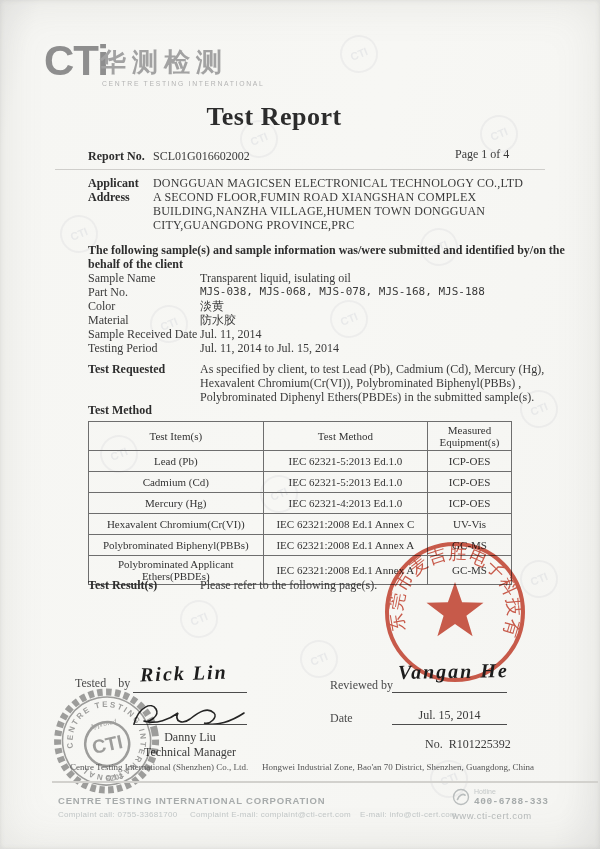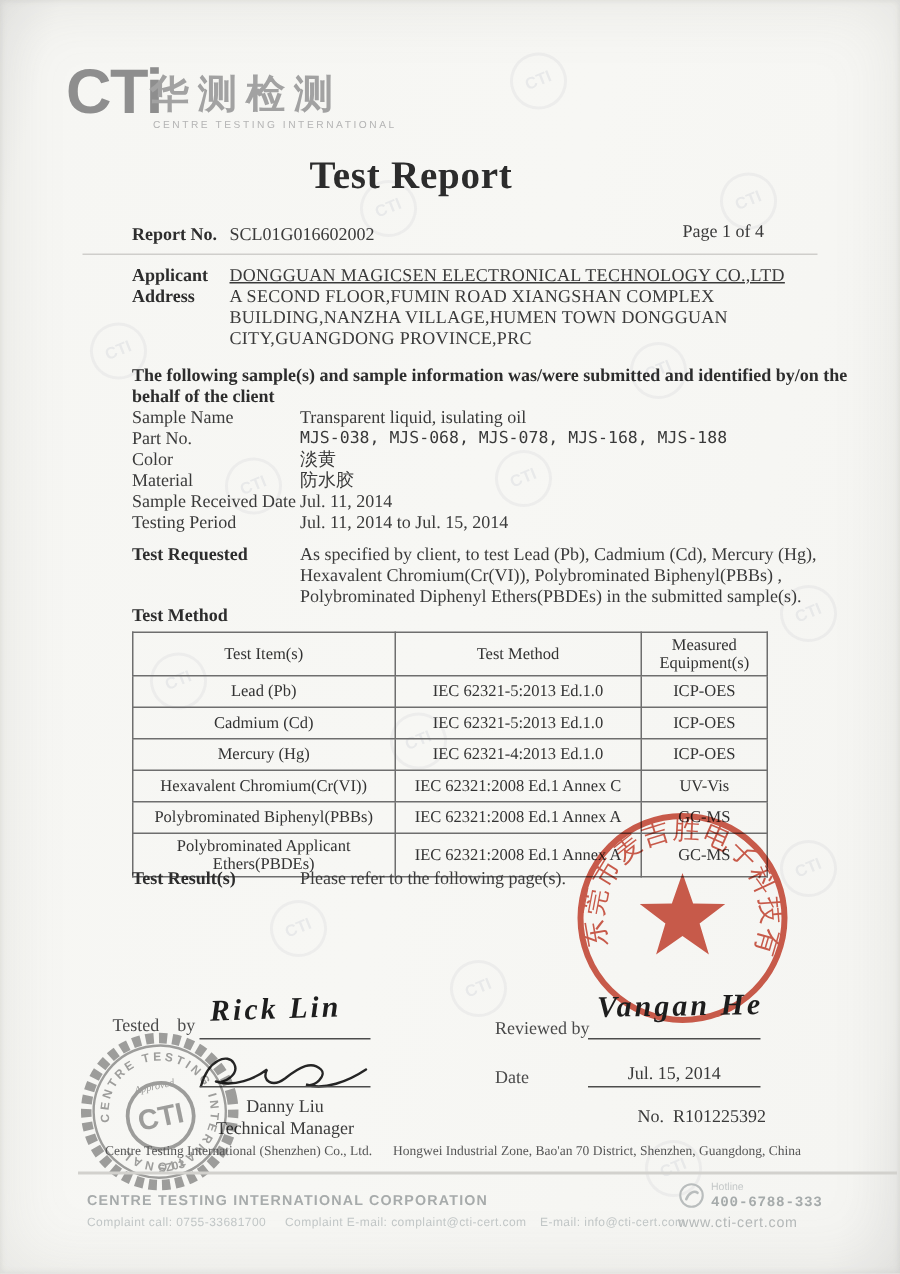--- a/index.html
+++ b/index.html
@@ -97,21 +97,21 @@
   <div class="abs logo-tag" style="left:102px;top:80px;">CENTRE TESTING INTERNATIONAL</div>
 
   <div class="abs title" style="left:0;top:102px;">Test Report</div>
 
   <div class="abs doc b" style="left:88px;top:149px;">Report No.</div>
   <div class="abs doc" style="left:153px;top:149px;">SCL01G016602002</div>
   <div class="abs doc" style="left:455px;top:147px;">Page 1 of 4</div>
   <div class="abs hr1" style="left:55px;top:169px;width:490px;"></div>
 
   <div class="abs doc b" style="left:88px;top:176px;">Applicant</div>
-  <div class="abs doc caps" style="left:153px;top:176px;text-decoration:underline;">DONGGUAN MAGICSEN ELECTRONICAL TECHNOLOGY CO.,LTD</div>
+  <div class="abs doc caps" style="left:153px;top:176px;">DONGGUAN MAGICSEN ELECTRONICAL TECHNOLOGY CO.,LTD</div>
   <div class="abs doc b" style="left:88px;top:190px;">Address</div>
   <div class="abs doc caps" style="left:153px;top:190px;">A SECOND FLOOR,FUMIN ROAD XIANGSHAN COMPLEX</div>
   <div class="abs doc caps" style="left:153px;top:204px;">BUILDING,NANZHA VILLAGE,HUMEN TOWN DONGGUAN</div>
   <div class="abs doc caps" style="left:153px;top:218px;">CITY,GUANGDONG PROVINCE,PRC</div>
 
   <div class="abs doc b" style="left:88px;top:243px;">The following sample(s) and sample information was/were submitted and identified by/on the</div>
   <div class="abs doc b" style="left:88px;top:257px;">behalf of the client</div>
 
   <div class="abs doc" style="left:88px;top:271px;">Sample Name</div>
   <div class="abs doc" style="left:200px;top:271px;">Transparent liquid, isulating oil</div>

